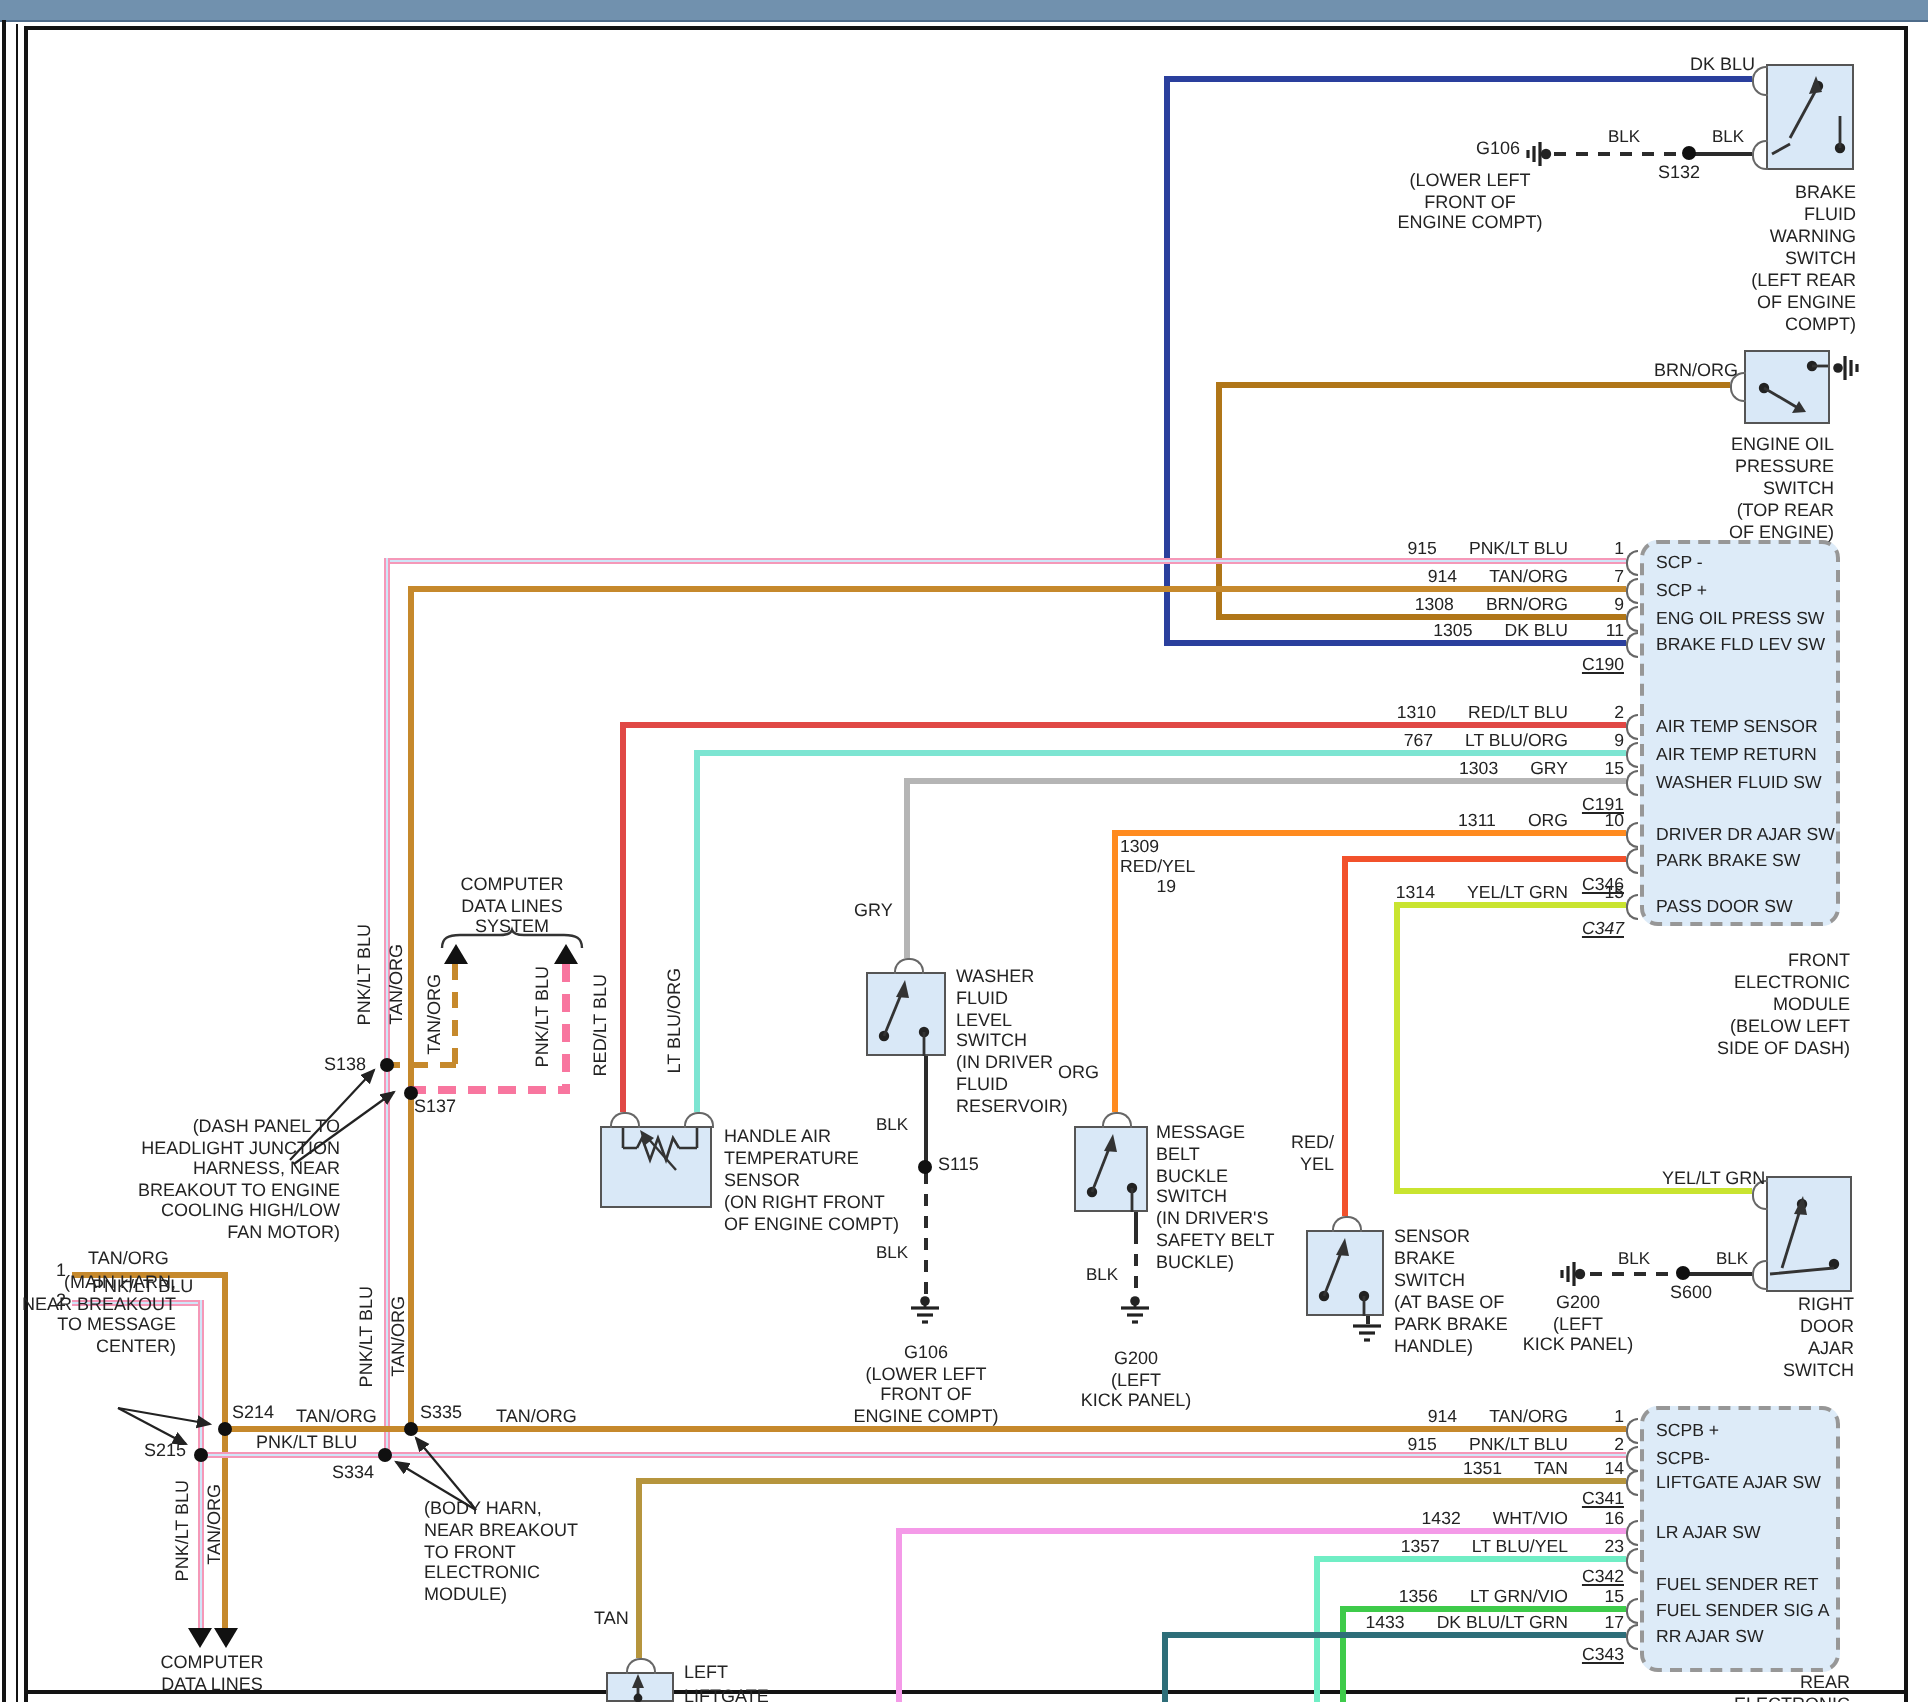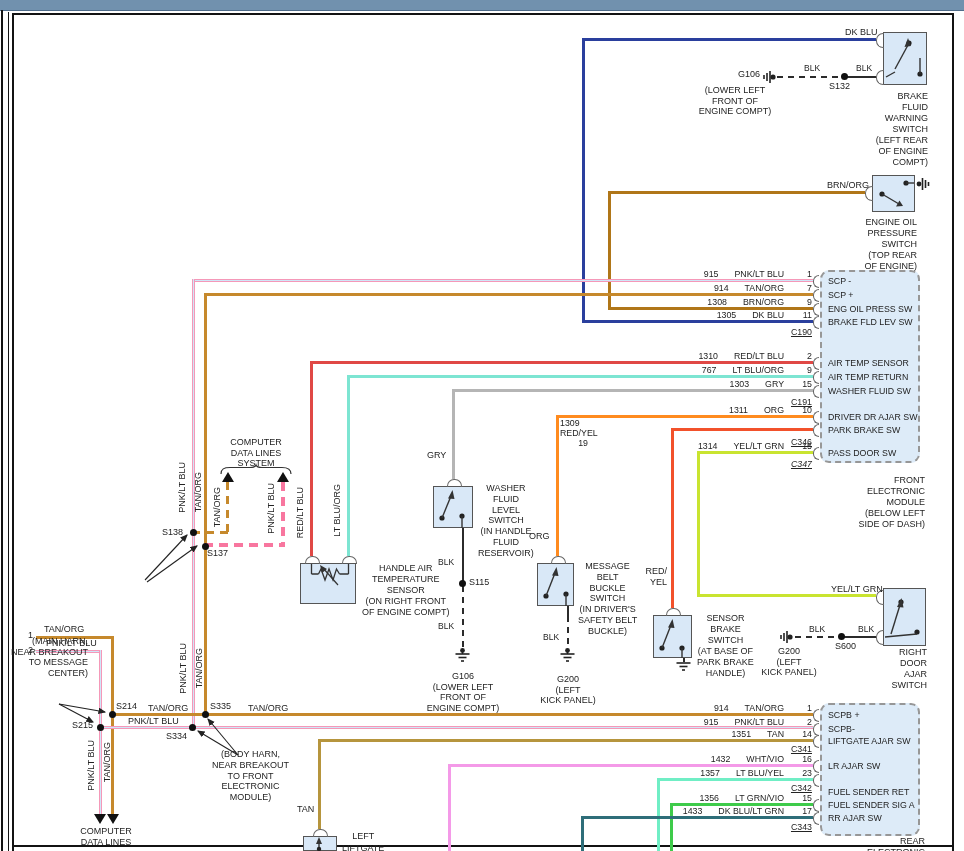--- a/index.html
+++ b/index.html
@@ -2,21 +2,21 @@
 <html><head>
 <meta charset="utf-8">
 <style>
   html,body{margin:0;padding:0;background:#e8e8e8;}
   #stage{position:relative;width:964px;height:851px;background:#ffffff;overflow:hidden;
          font-family:"Liberation Sans",sans-serif;color:#232323;}
   .lbl{position:absolute;font-size:9px;line-height:10px;white-space:nowrap;color:#232323;}
   .lbl-r{text-align:right;}
   .blk-lbl{font-size:8.5px;}
   .vlbl{position:absolute;font-size:9px;white-space:nowrap;writing-mode:vertical-rl;transform:rotate(180deg);color:#232323;}
-  .block{position:absolute;font-size:9px;line-height:10.6px;color:#232323;text-align:center;}
+  .block{position:absolute;font-size:9px;line-height:10.6px;color:#232323;}
   .block div{white-space:nowrap;}
   .wire{position:absolute;}
   .dot{position:absolute;width:7px;height:7px;border-radius:50%;background:#101010;}
   .box{position:absolute;background:#d9e8f7;border:1.6px solid #555;box-sizing:border-box;}
   .module{position:absolute;background:#ddebf8;border:2px dashed #979797;border-radius:9px;box-sizing:border-box;}
   .wrow{position:absolute;left:560px;width:252px;display:flex;justify-content:flex-end;font-size:8.8px;line-height:10px;}
   .f-circuit{margin-right:16px;}
   .f-pin{width:24px;text-align:right;margin-left:4px;}
   .fn{position:absolute;left:828px;font-size:8.8px;line-height:10px;white-space:nowrap;}
   .clab{position:absolute;right:152px;font-size:8.8px;text-decoration:underline;}
@@ -453,38 +453,46 @@
       <div>COMPUTER</div>
       <div>DATA LINES</div>
       <div>SYSTEM</div>
     </div>
   <div class="vlbl" style="left:212px;top:487px;">TAN/ORG</div>
   <div class="vlbl" style="left:266px;top:483px;">PNK/LT BLU</div>
   <div class="vlbl" style="left:177px;top:462px;">PNK/LT BLU</div>
   <div class="vlbl" style="left:193px;top:472px;">TAN/ORG</div>
   <div class="lbl" style="left:162px;top:527px;">S138</div>
   <div class="lbl" style="left:207px;top:548px;">S137</div>
+  <div class="block" style="right:794px;top:558px;text-align:right;">
+      <div>(DASH PANEL TO</div>
+      <div>HEADLIGHT JUNCTION</div>
+      <div>HARNESS, NEAR</div>
+      <div>BREAKOUT TO ENGINE</div>
+      <div>COOLING HIGH/LOW</div>
+      <div>FAN MOTOR)</div>
+    </div>
 
   <div class="vlbl" style="left:295px;top:487px;">RED/LT BLU</div>
   <div class="vlbl" style="left:332px;top:484px;">LT BLU/ORG</div>
   <div class="block" style="left:362px;top:563px;line-height:11px;">
       <div>HANDLE AIR</div>
       <div>TEMPERATURE</div>
       <div>SENSOR</div>
       <div>(ON RIGHT FRONT</div>
       <div>OF ENGINE COMPT)</div>
     </div>
 
   <div class="lbl" style="left:427px;top:450px;">GRY</div>
   <div class="block" style="left:478px;top:483px;line-height:10.8px;">
       <div>WASHER</div>
       <div>FLUID</div>
       <div>LEVEL</div>
       <div>SWITCH</div>
-      <div>(IN HANDLE</div>
+      <div>(IN DRIVER</div>
       <div>FLUID</div>
       <div>RESERVOIR)</div>
     </div>
   <div class="lbl blk-lbl" style="left:438px;top:557px;">BLK</div>
   <div class="lbl" style="left:469px;top:577px;">S115</div>
   <div class="lbl blk-lbl" style="left:438px;top:621px;">BLK</div>
   <div class="block" style="left:422px;top:671px;width:82px;text-align:center;">
       <div>G106</div>
       <div>(LOWER LEFT</div>
       <div>FRONT OF</div>

